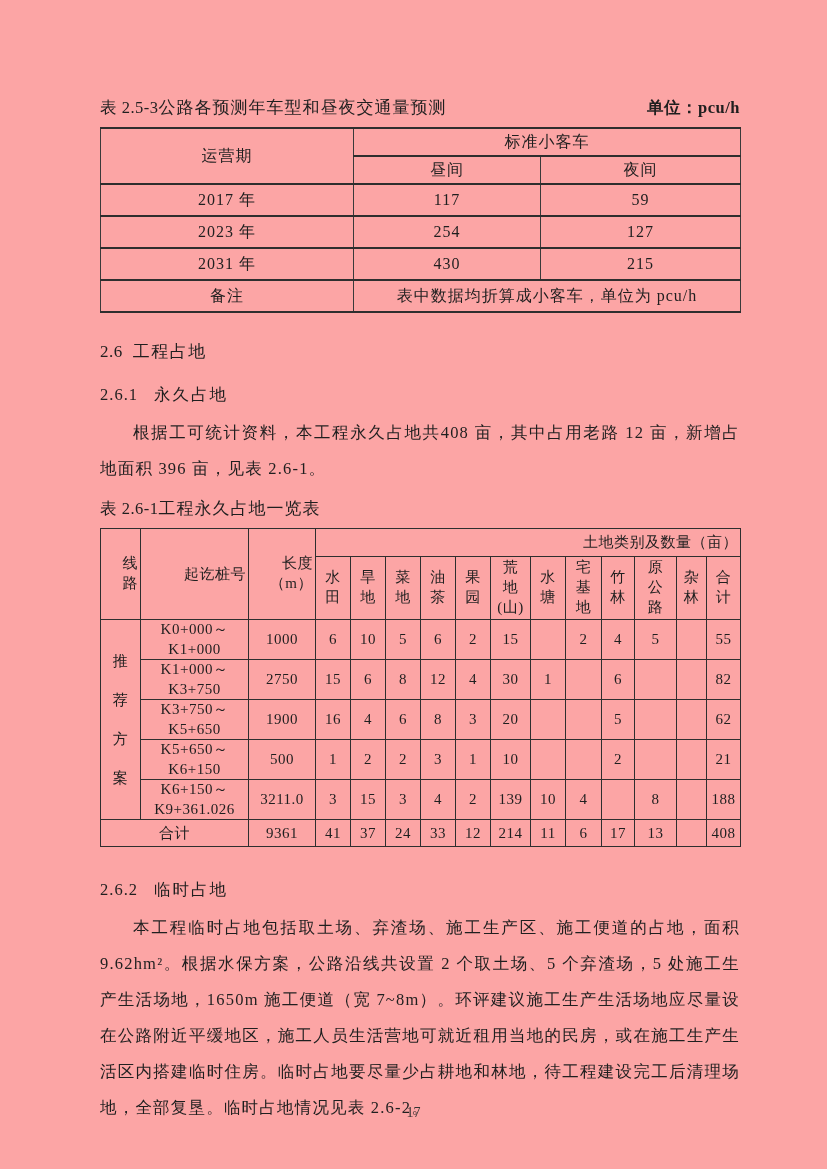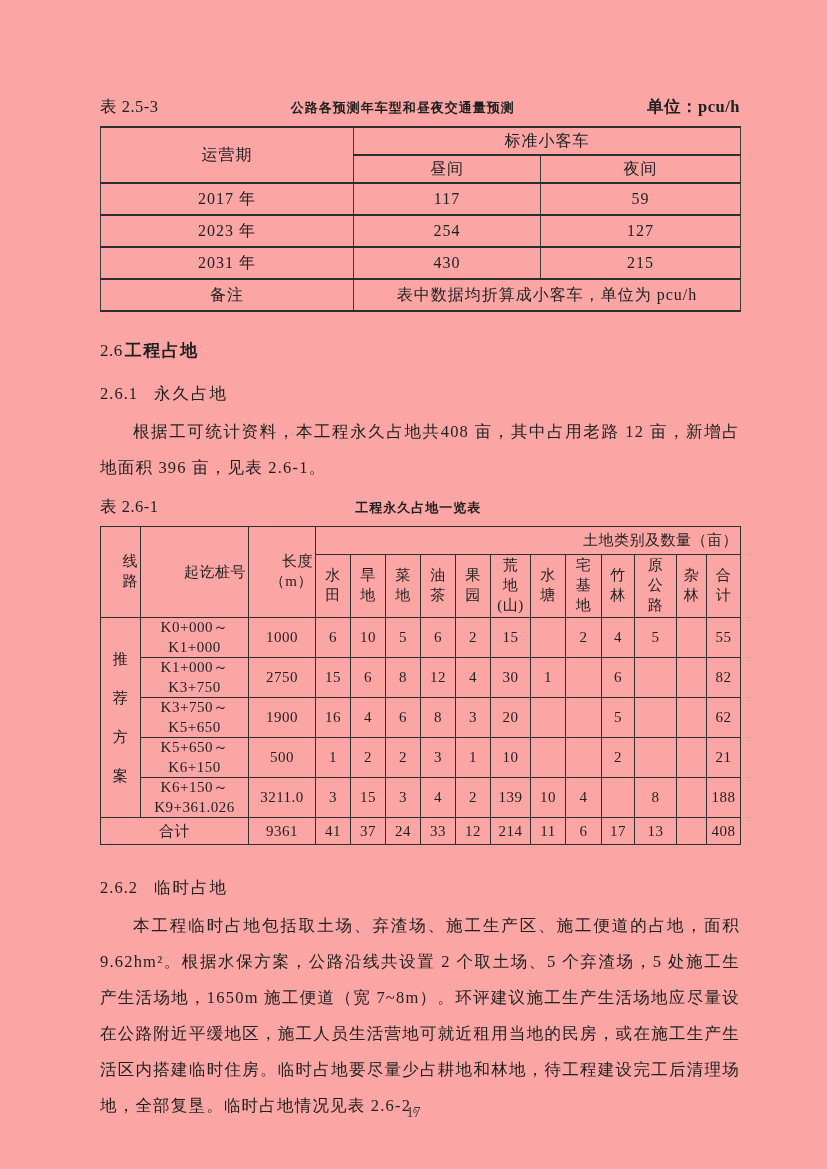--- a/index.html
+++ b/index.html
@@ -27,24 +27,24 @@
   
   .caption-row {
     display: flex;
     align-items: baseline;
     font-size: 16.5px;
     margin-bottom: 8px;
   }
   .caption-label { white-space: nowrap; letter-spacing: .5px; }
   .caption-title {
     flex: 1;
-    text-align: center;
-    font-weight: bold;
+    text-align: left;
+    font-weight: normal;
     letter-spacing: 1px;
-    font-size: 13px;
+    font-size: 17px;
   }
   .caption-unit { white-space: nowrap; font-weight: bold; letter-spacing: .5px; }
   .caption-spacer { width: 62px; }
 
   
   table {
     border-collapse: collapse;
     table-layout: fixed;
     width: 640px;
   }
@@ -81,21 +81,21 @@
   .pl { white-space: pre-line; line-height: 1.32; }
   .scheme-cell { line-height: 2.6; letter-spacing: 0; }
   .stake-cell { line-height: 1.3; }
 
   
   .h-major {
     margin-top: 27px;
     font-size: 17px;
     letter-spacing: .5px;
   }
-  .h-major .h-text { font-weight: bold; margin-left: 2px; letter-spacing: 1.5px; }
+  .h-major .h-text { font-weight: normal; margin-left: 10px; letter-spacing: 1.5px; }
   .h-minor {
     margin-top: 21px;
     font-size: 16.5px;
     letter-spacing: 1px;
   }
   .h-minor .h-text { margin-left: 16px; letter-spacing: 2px; }
   .para {
     margin-top: 9px;
     font-size: 16.5px;
     line-height: 36px;

